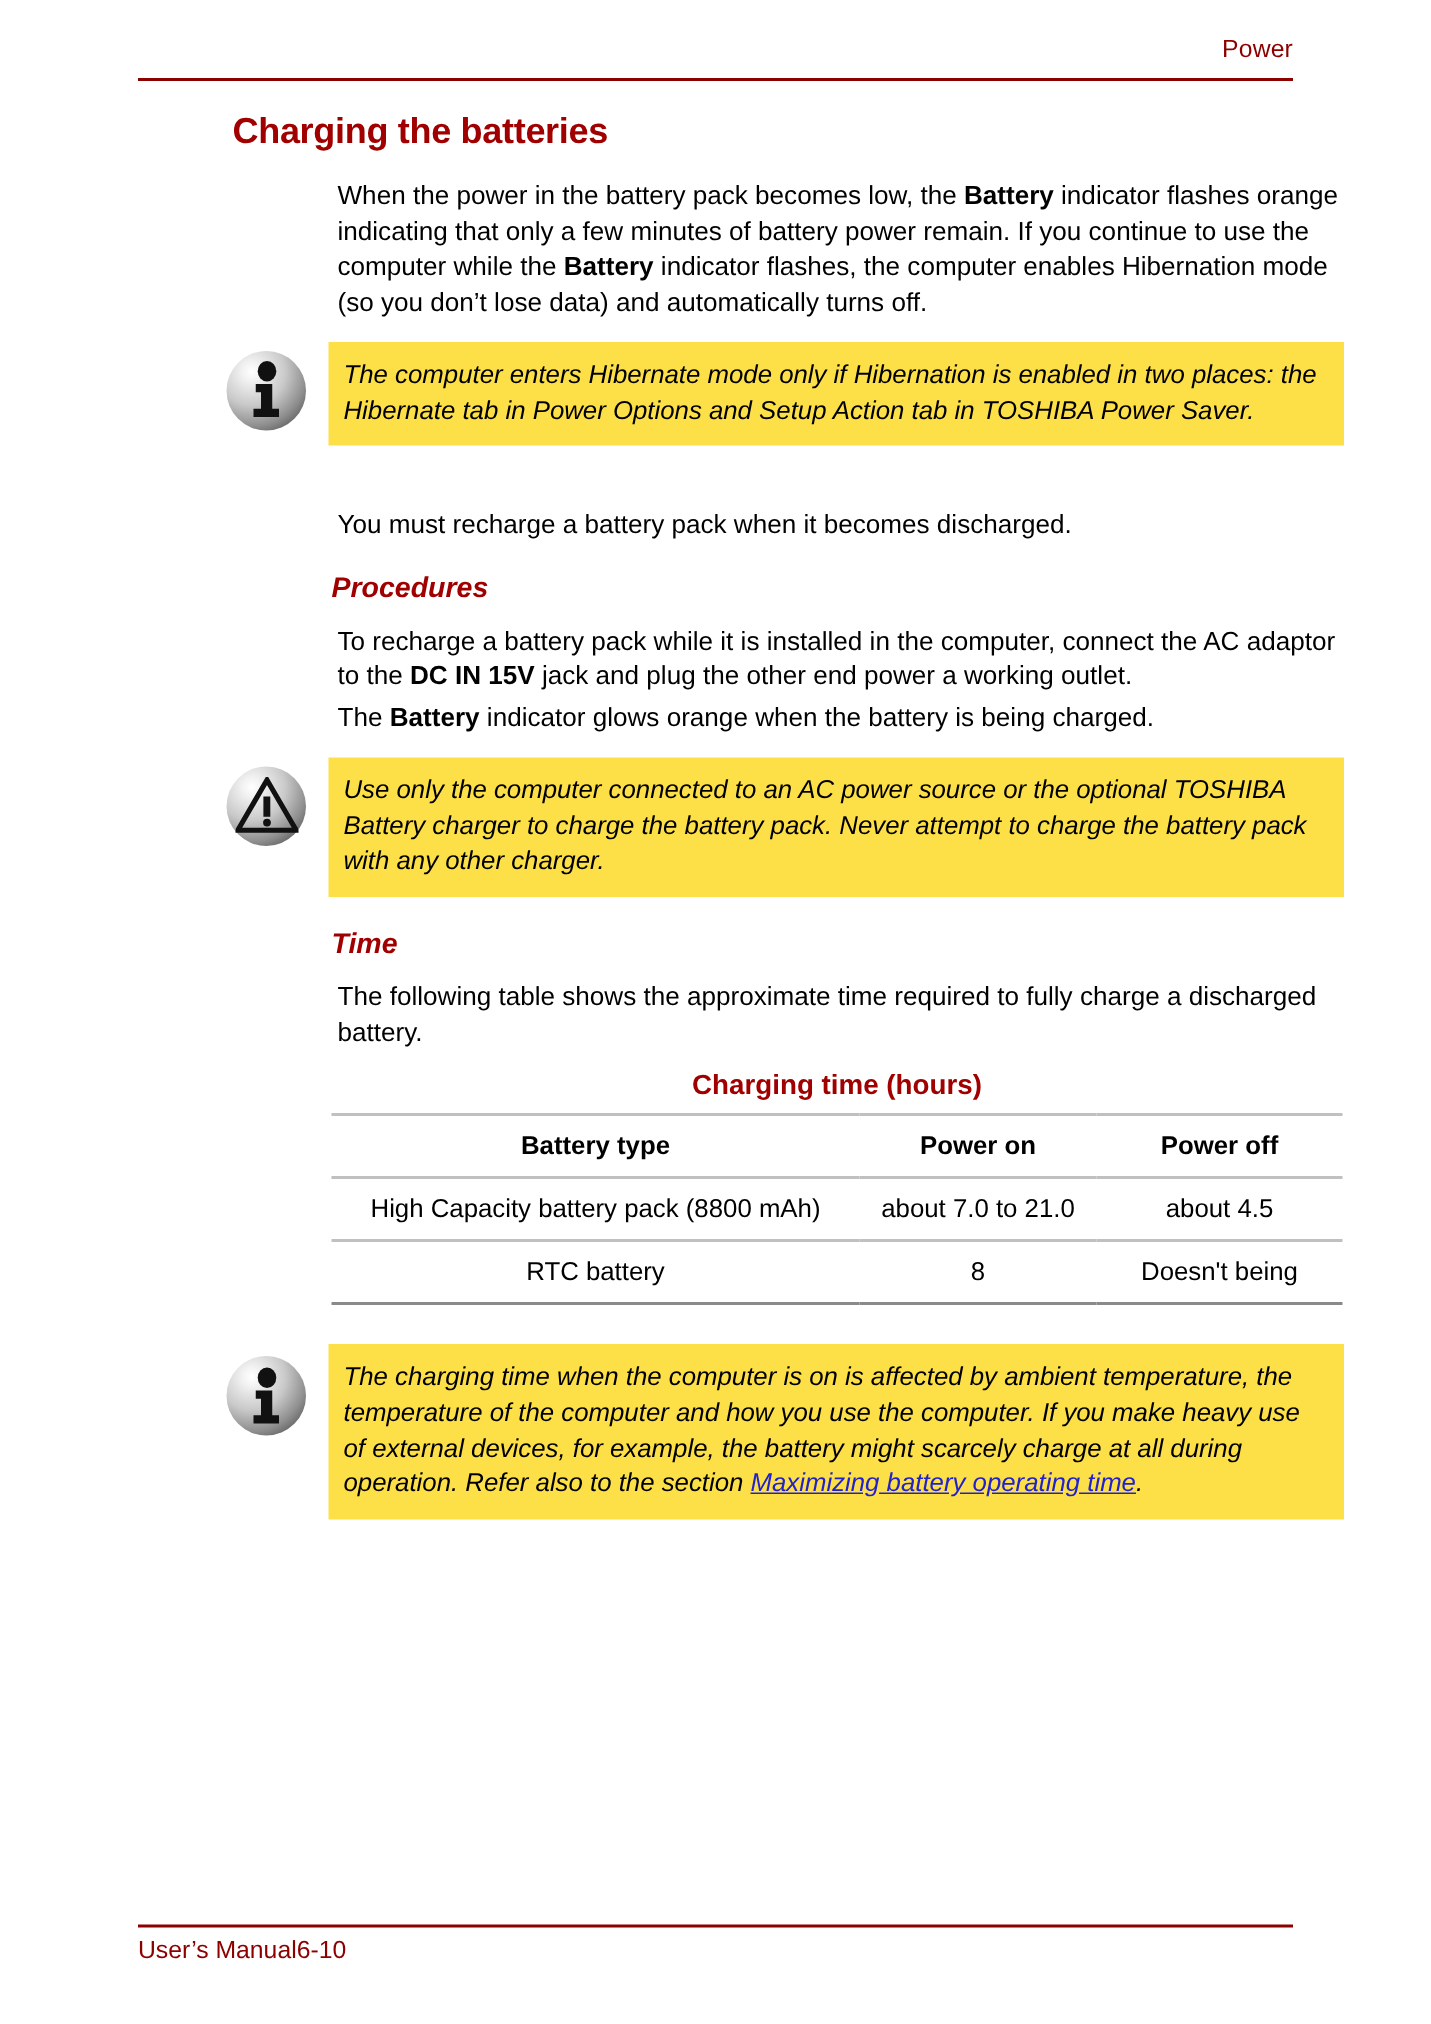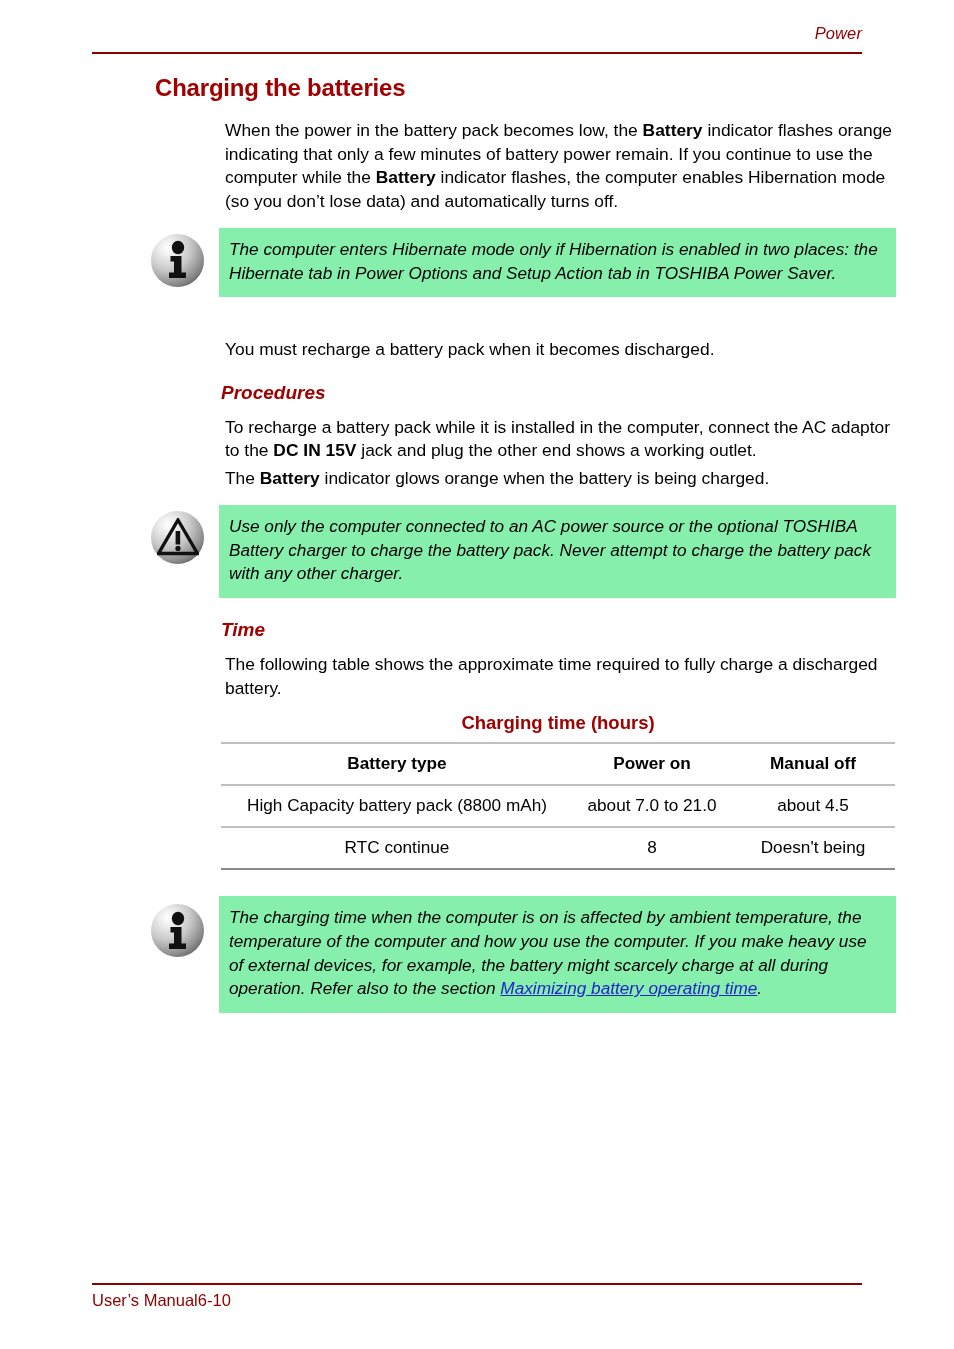--- a/index.html
+++ b/index.html
@@ -27,21 +27,20 @@
   
   .run-head {
     position: absolute;
     left: 92px;
     top: 24px;
     width: 770px;
     text-align: right;
     font-size: 16.5px;
     color: #8c0000;
     letter-spacing: .1px;
-    font-style: italic;
   }
   .head-rule {
     position: absolute;
     left: 92px;
     top: 52px;
     width: 770px;
     height: 0;
     border-top: 2.5px solid #8c0000;
   }
 
@@ -117,21 +116,21 @@
   .note {
     position: relative;
     left: 0;
     width: 954px;
     height: auto;
   }
   .note-box {
     position: absolute;
     left: 219px;
     width: 677px;
-    background: #86efac;
+    background: #fde047;
     box-sizing: border-box;
     padding: 10px 14px 12px 10px;
   }
   .note-text {
     font-size: 17.2px;
     line-height: 23.6px;
     font-style: italic;
     color: #000;
     margin: 0;
   }
@@ -218,21 +217,21 @@
       </div>
       <div class="note-box" style="top:0;">
         <p class="note-text">The computer enters Hibernate mode only if Hibernation is enabled in two places: the Hibernate tab in Power Options and Setup Action tab in TOSHIBA Power Saver.</p>
       </div>
     </div>
 
     <p class="body" style="margin-top:14px;">You must recharge a battery pack when it becomes discharged.</p>
 
     <h2 class="sub-title" style="margin-top:20px;">Procedures</h2>
 
-    <p class="body" style="margin-top:11px;"><span>To recharge a battery pack while it is installed in the computer, connect the AC adaptor to the </span><b>DC IN 15V</b><span> jack and plug the other end shows a working outlet.</span></p>
+    <p class="body" style="margin-top:11px;"><span>To recharge a battery pack while it is installed in the computer, connect the AC adaptor to the </span><b>DC IN 15V</b><span> jack and plug the other end power a working outlet.</span></p>
 
     <p class="body" style="margin-top:1px;"><span>The </span><b>Battery</b><span> indicator glows orange when the battery is being charged.</span></p>
 
     <div class="note" style="height:96px;margin-top:14px;">
       <div class="icon-sphere" style="top:6px;">
         <svg width="42" height="38" viewBox="0 0 42 38" aria-hidden="true">
           <path d="M21 2 L40.5 35.5 H1.5 Z" fill="none" stroke="#111" stroke-width="3.4" stroke-linejoin="miter"></path>
           <rect x="18.6" y="13" width="4.6" height="13.5" fill="#111"></rect>
           <circle cx="21" cy="30.4" r="2.6" fill="#111"></circle>
         </svg>
@@ -246,31 +245,31 @@
 
     <p class="body" style="margin-top:11px;">The following table shows the approximate time required to fully charge a discharged battery.</p>
 
     <div class="tbl-caption" style="margin-top:12px;">Charging time (hours)</div>
 
     <table class="charge" style="margin-top:8px;">
       <thead>
         <tr>
           <th class="col-type">Battery type</th>
           <th class="col-on">Power on</th>
-          <th class="col-off">Manual off</th>
+          <th class="col-off">Power off</th>
         </tr>
       </thead>
       <tbody>
         <tr>
           <td class="col-type">High Capacity battery pack (8800 mAh)</td>
           <td class="col-on">about 7.0 to 21.0</td>
           <td class="col-off">about 4.5</td>
         </tr>
         <tr>
-          <td class="col-type">RTC continue</td>
+          <td class="col-type">RTC battery</td>
           <td class="col-on">8</td>
           <td class="col-off">Doesn't being</td>
         </tr>
       </tbody>
     </table>
 
     <div class="note" style="height:140px;margin-top:26px;">
       <div class="icon-sphere" style="top:8px;">
         <svg width="34" height="40" viewBox="0 0 34 40" aria-hidden="true">
           <ellipse cx="17" cy="7.5" rx="6.2" ry="6.8" fill="#111"></ellipse>

